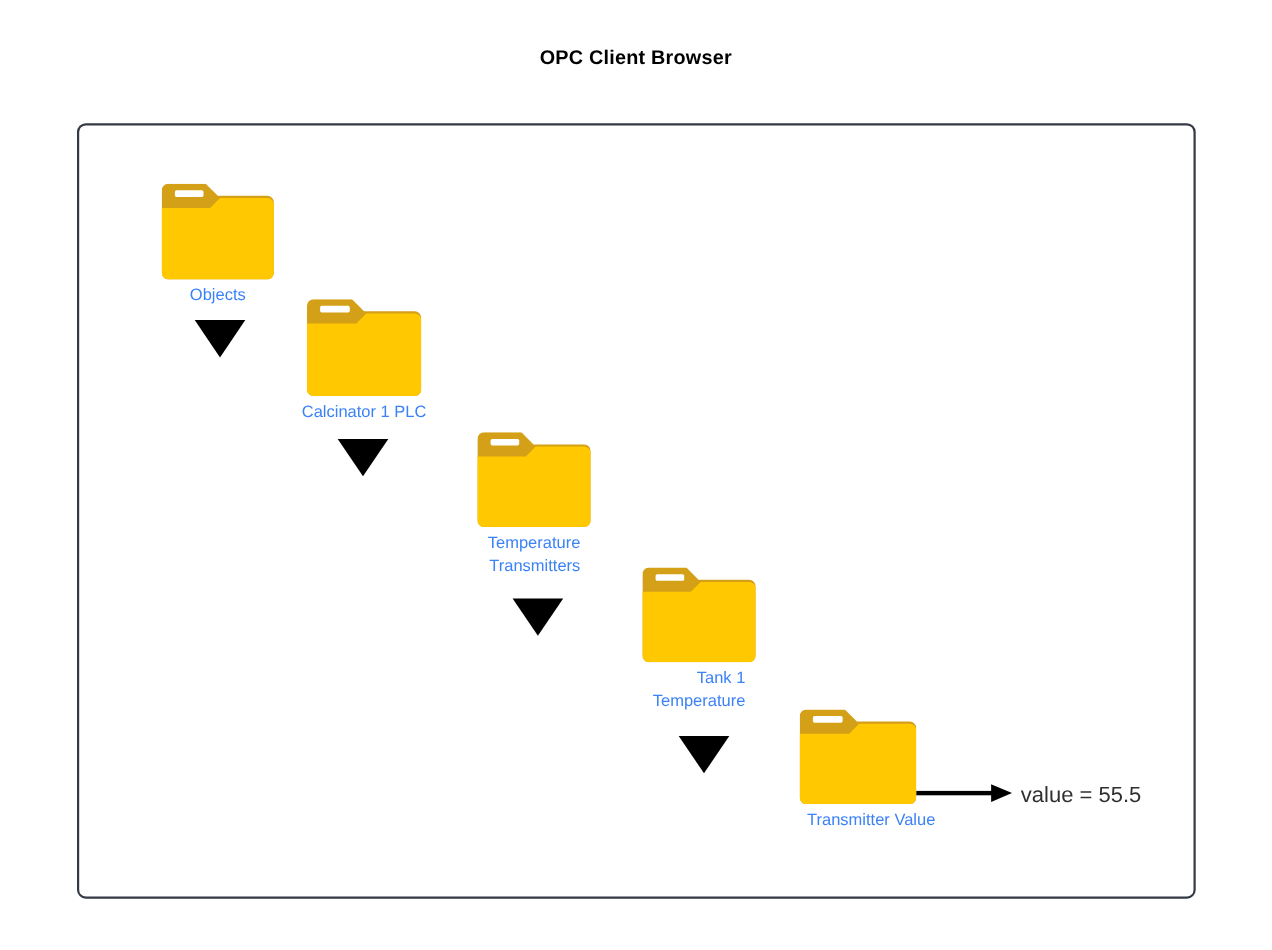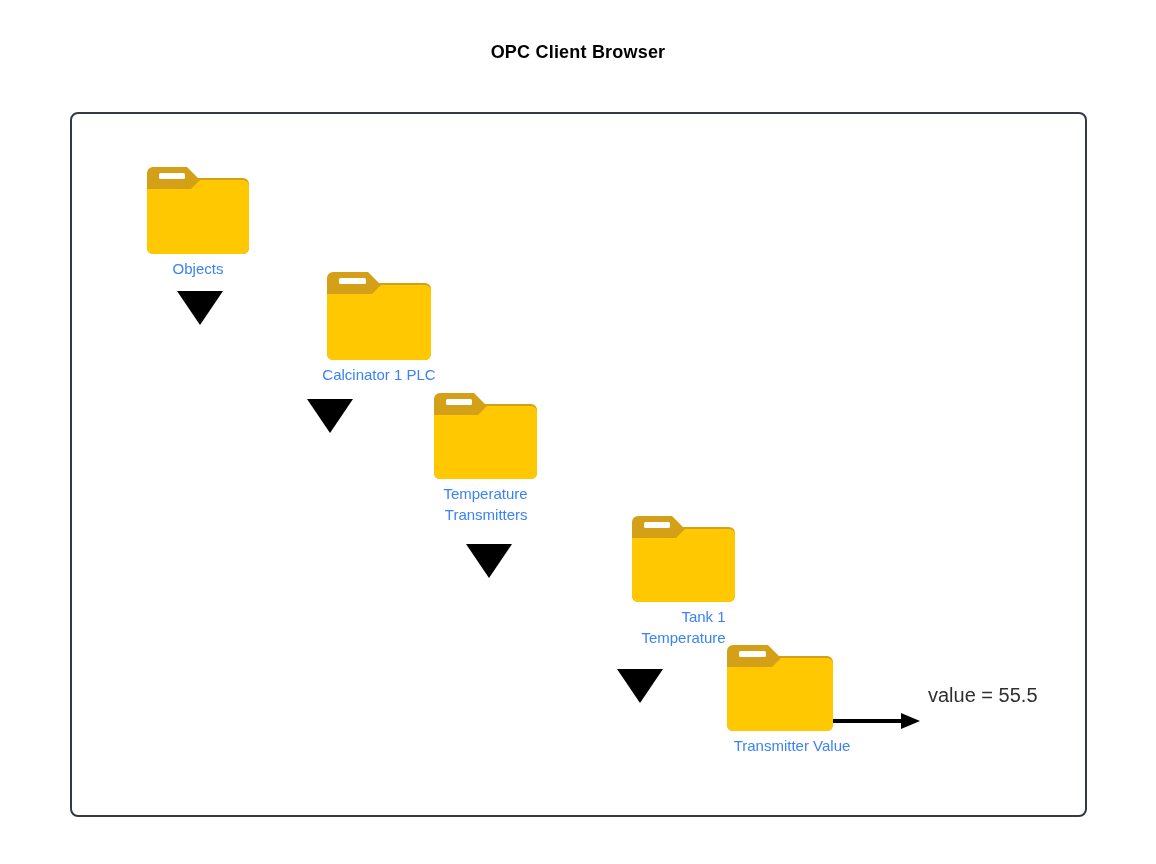--- a/index.html
+++ b/index.html
@@ -109,40 +109,40 @@
 
 <div class="folder-node" style="left:147px; top:167px; width:102px; height:87px;">
   <svg class="folder-icon" width="102" height="87" viewBox="0 0 102 87">
     <path d="M0 6 A6 6 0 0 1 6 0 L40 0 L51 11 L96 11 A6 6 0 0 1 102 17 L102 81 A6 6 0 0 1 96 87 L6 87 A6 6 0 0 1 0 81 Z" fill="#d4a017"></path>
     <path d="M0 22 L44 22 L53 13 L96 13 A6 6 0 0 1 102 19 L102 81 A6 6 0 0 1 96 87 L6 87 A6 6 0 0 1 0 81 Z" fill="#ffc800"></path>
     <rect x="12" y="6" width="26" height="6" rx="1.5" fill="#ffffff"></rect>
   </svg>
   <div class="folder-label" style="top:91px;">Objects</div>
 </div>
 
-<div class="folder-node" style="left:279px; top:272px; width:104px; height:88px;margin-left:48px;">
+<div class="folder-node" style="left:279px; top:272px; width:104px; height:88px;">
   <svg class="folder-icon" width="104" height="88" viewBox="0 0 104 88">
     <path d="M0 6 A6 6 0 0 1 6 0 L41 0 L52 11 L98 11 A6 6 0 0 1 104 17 L104 82 A6 6 0 0 1 98 88 L6 88 A6 6 0 0 1 0 82 Z" fill="#d4a017"></path>
     <path d="M0 22 L45 22 L54 13 L98 13 A6 6 0 0 1 104 19 L104 82 A6 6 0 0 1 98 88 L6 88 A6 6 0 0 1 0 82 Z" fill="#ffc800"></path>
     <rect x="12" y="6" width="27" height="6" rx="1.5" fill="#ffffff"></rect>
   </svg>
   <div class="folder-label" style="top:92px;">Calcinator 1 PLC</div>
 </div>
 
 <div class="folder-node" style="left:434px; top:393px; width:103px; height:86px;">
   <svg class="folder-icon" width="103" height="86" viewBox="0 0 103 86">
     <path d="M0 6 A6 6 0 0 1 6 0 L40 0 L51 11 L97 11 A6 6 0 0 1 103 17 L103 80 A6 6 0 0 1 97 86 L6 86 A6 6 0 0 1 0 80 Z" fill="#d4a017"></path>
     <path d="M0 22 L44 22 L53 13 L97 13 A6 6 0 0 1 103 19 L103 80 A6 6 0 0 1 97 86 L6 86 A6 6 0 0 1 0 80 Z" fill="#ffc800"></path>
     <rect x="12" y="6" width="26" height="6" rx="1.5" fill="#ffffff"></rect>
   </svg>
   <div class="folder-label" style="top:90px;">Temperature
 Transmitters</div>
 </div>
 
-<div class="folder-node" style="left:584px; top:516px; width:103px; height:86px;margin-left:48px;">
+<div class="folder-node" style="left:584px; top:516px; width:103px; height:86px;">
   <svg class="folder-icon" width="103" height="86" viewBox="0 0 103 86">
     <path d="M0 6 A6 6 0 0 1 6 0 L40 0 L51 11 L97 11 A6 6 0 0 1 103 17 L103 80 A6 6 0 0 1 97 86 L6 86 A6 6 0 0 1 0 80 Z" fill="#d4a017"></path>
     <path d="M0 22 L44 22 L53 13 L97 13 A6 6 0 0 1 103 19 L103 80 A6 6 0 0 1 97 86 L6 86 A6 6 0 0 1 0 80 Z" fill="#ffc800"></path>
     <rect x="12" y="6" width="26" height="6" rx="1.5" fill="#ffffff"></rect>
   </svg>
   <div class="folder-label" style="top:90px;">Tank 1
 Temperature</div>
 </div>
 
 <div class="folder-node" style="left:727px; top:645px; width:130px; height:86px;">
@@ -164,13 +164,13 @@
     <i></i>
   </div>
 <div class="down-arrow" style="left:617px; top:669px;">
     <i></i>
   </div>
 
 <div id="value-arrow" style="left:833px; top:719px; width:86px; height:4px;">
   <div class="shaft" style="width:72px;"></div>
   <div class="head" style="left:68px;"></div>
 </div>
-<div id="value-text" style="left:928px; top:684px;text-align:right;">value = 55.5</div>
+<div id="value-text" style="left:928px; top:712px;text-align:right;">value = 55.5</div>
 
 </body></html>

